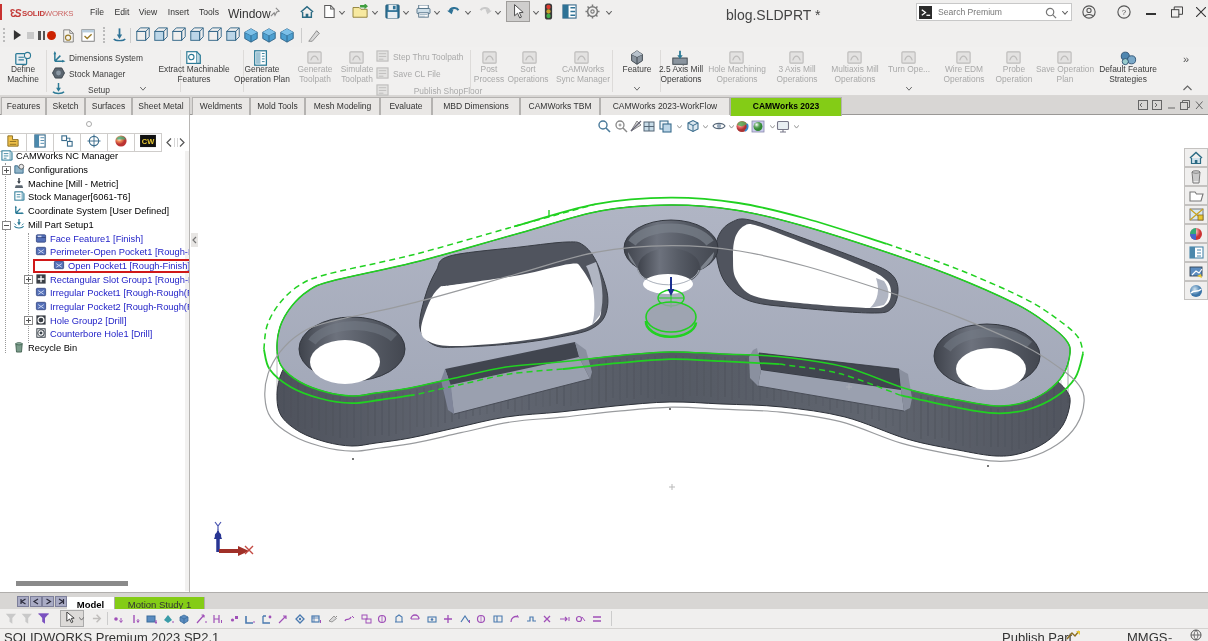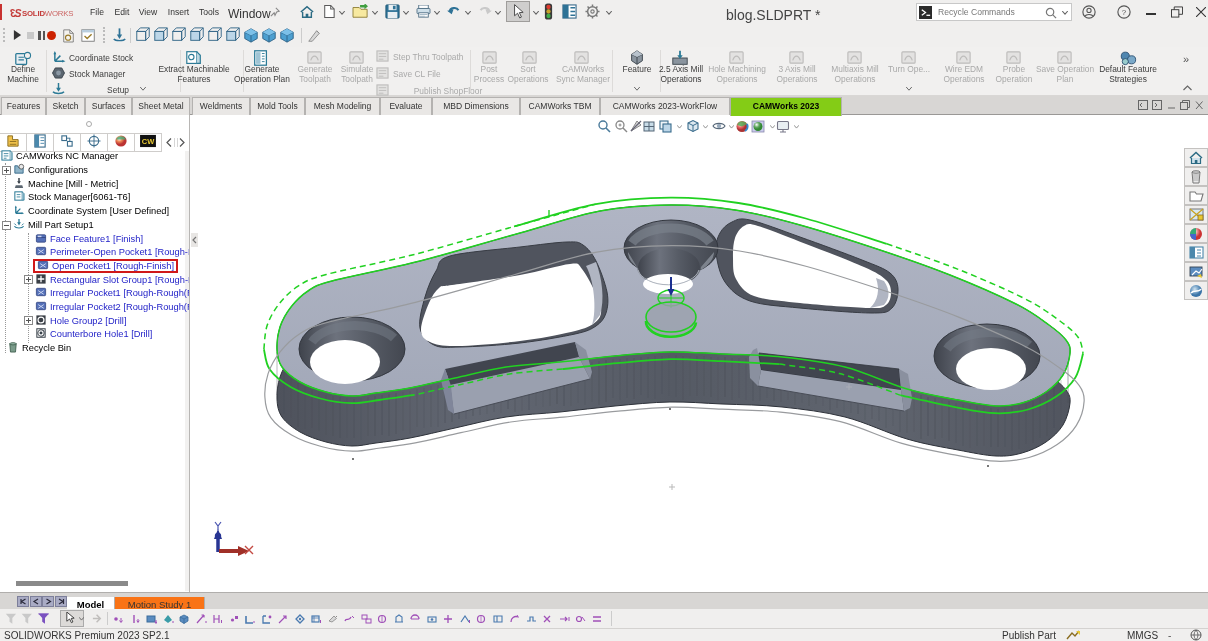--- a/index.html
+++ b/index.html
@@ -32,21 +32,21 @@
 .blue { color:#2323c8; }
 #viewport { position:absolute; left:190px; top:0; width:994px; height:477px; background:#fff; overflow:hidden; }
 #taskpane { position:absolute; left:1184px; top:0; width:24px; height:477px; background:#fff; }
 .tpc { position:absolute; left:0; width:24px; height:19px; background:#f0efee; border:1px solid #c4c2c0; display:flex; align-items:center; justify-content:center; }
 
 #bottabs { position:absolute; left:0; top:592px; width:1208px; height:17px; background:#d8d6d4; border-top:1px solid #b0aeac; }
 .btab { position:absolute; top:4px; height:17px; font-size:9.5px; line-height:16px; text-align:center;text-decoration:underline; }
 
 #botbar { position:absolute; left:0; top:609px; width:1208px; height:19px; background:#f0efee; }
 
-#status { position:absolute; left:0; top:628px; width:1208px; height:13px; background:#f0efee; border-top:1px solid #d4d2d0; font-size:10px; color:#333; }
+#status { position:absolute; left:0; top:628px; width:1208px; height:13px; background:#f0efee; border-top:1px solid #d4d2d0; font-size:13px; color:#333; }
 .ico { display:inline-block; }
 </style>
 </head>
 <body>
 <div id="page">
   <div id="titlebar">
       <div class="abs" style="left:0px;top:4px;width:2px;height:16px;background:#c8312f"></div>
       <svg class="abs" style="left:8px;top:5px" width="74" height="14" viewBox="0 0 74 14">
 <g fill="#c43b39" font-family="Liberation Sans,sans-serif" font-style="italic" font-weight="bold">
 <text transform="translate(8,12) scale(-1,1)" font-size="10.5">3</text>
@@ -142,21 +142,21 @@
       <svg class="abs" style="left:606px;top:11px" width="6" height="4" viewBox="0 0 7 5">
         <path d="M0,0 L3.5,4 L7,0" fill="none" stroke="#666" stroke-width="1.3"></path>
       </svg>
       <div id="title">blog.SLDPRT *</div>
       <div id="search">
         <svg width="13" height="13" viewBox="0 0 14 14" style="position:absolute;left:2px;top:2px">
           <rect width="14" height="14" fill="#2b2b2b"></rect>
           <path d="M3,4 l4,3 l-4,3" stroke="#fff" stroke-width="1.4" fill="none"></path>
           <path d="M8,10 h4" stroke="#fff" stroke-width="1.4"></path>
         </svg>
-        <span style="position:absolute;left:21px;top:3px">Recycle Commands</span>
+        <span style="position:absolute;left:21px;top:3px">Search Premium</span>
 <svg width="12" height="12" viewBox="0 0 13 13" style="position:absolute;right:14px;top:3px">
           <circle cx="5.5" cy="5.5" r="4" fill="none" stroke="#777" stroke-width="1.3"></circle>
           <path d="M8.5,8.5 L12,12" stroke="#777" stroke-width="1.3"></path>
         </svg>
 <svg width="6" height="4" viewBox="0 0 7 5" style="position:absolute;right:3px;top:7px">
           <path d="M0,0 L3.5,4 L7,0" fill="none" stroke="#666" stroke-width="1.3"></path>
         </svg>
       </div>
       <svg class="abs" style="left:1082px;top:5px" width="14" height="14" viewBox="0 0 16 16">
 <circle cx="8" cy="8" r="7" fill="none" stroke="#555" stroke-width="1.3"></circle>
@@ -270,32 +270,32 @@
 <rect x="3" y="4" width="12" height="12" rx="1" fill="#e9eef2" stroke="#2b7a96" stroke-width="1.4"></rect>
 <path d="M6,8 h6 M6,11 h6" stroke="#2b7a96" stroke-width="1.2"></path>
 <circle cx="16" cy="6" r="3.4" fill="#f1f0ef" stroke="#2b7a96" stroke-width="1.2"></circle>
       </svg>
       <div class="rtxt" style="left:0px;top:17px;width:46px">Define<br>Machine</div>
       <div class="rsep" style="left:46px"></div>
       <svg class="abs" style="left:52px;top:4px" width="14" height="12" viewBox="0 0 15 13">
 <path d="M3,11 L3,2 M3,11 L12,11 M3,11 L9,5" stroke="#2b7a96" stroke-width="1.6" fill="none"></path>
 <path d="M1.5,3.5 L3,0 L4.5,3.5 Z M11,9.5 L14.5,11 L11,12.5 Z" fill="#2b7a96"></path>
       </svg>
-      <div class="rtxt" style="left:69px;top:6px;width:110px;text-align:left">Coordinate Stock</div>
+      <div class="rtxt" style="left:69px;top:6px;width:110px;text-align:left">Dimensions System</div>
       <svg class="abs" style="left:52px;top:20px" width="13" height="12" viewBox="0 0 14 13">
 <path d="M3.5,1 L10.5,1 L13.5,6.5 L10.5,12 L3.5,12 L0.5,6.5 Z" fill="#5b6670" stroke="#39424a" stroke-width="1"></path>
 <circle cx="7" cy="6.5" r="2.6" fill="#8b98a4"></circle>
       </svg>
       <div class="rtxt" style="left:69px;top:22px;width:110px;text-align:left">Stock Manager</div>
       <svg class="abs" style="left:52px;top:36px" width="13" height="12" viewBox="0 0 14 13">
 <path d="M7,0 L7,7" stroke="#2b7a96" stroke-width="1.6"></path>
 <path d="M4.4,5.2 L7,9.6 L9.6,5.2 Z" fill="#2b7a96"></path>
 <path d="M1,9.5 C3,12 11,12 13,9.5" fill="none" stroke="#2b7a96" stroke-width="1.4"></path>
       </svg>
-      <div class="rtxt" style="left:69px;top:38px;width:60px;text-align:right">Setup</div>
+      <div class="rtxt" style="left:69px;top:38px;width:60px;text-align:center">Setup</div>
       <svg class="abs" style="left:140px;top:40px" width="6" height="4" viewBox="0 0 7 5">
         <path d="M0,0 L3.5,4 L7,0" fill="none" stroke="#666" stroke-width="1.2"></path>
       </svg>
       <div class="rsep" style="left:180px"></div>
       <svg class="abs" style="left:183px;top:2px" width="22" height="18" viewBox="0 0 22 20">
 <rect x="3" y="3" width="11" height="13" fill="#fff" stroke="#2b7a96" stroke-width="1.3"></rect>
 <path d="M14,3 L18,7 L18,16 L14,16" fill="#bcd6e0" stroke="#2b7a96" stroke-width="1.3"></path>
 <circle cx="8" cy="9" r="3" fill="none" stroke="#2b7a96" stroke-width="1.2"></circle>
       </svg>
       <div class="rtxt" style="left:146px;top:17px;width:96px">Extract Machinable<br>Features</div>
@@ -819,21 +819,21 @@
               </svg></span>
             <span class="txt blue">Face Feature1 [Finish]</span>
           </div>
           <div class="trow" style="left:35px;top:96.4px">
             <span class="ico"><svg width="12" height="12" viewBox="0 0 13 13">
                 <rect x="1.5" y="2.5" width="10" height="8" rx="1" fill="#5470b8" stroke="#2a3c78" stroke-width="0.8"></rect>
                 <path d="M3.5,5 l6,4 M3.5,9 l6,-4" stroke="#cfd8f0" stroke-width="1"></path>
               </svg></span>
             <span class="txt blue">Perimeter-Open Pocket1 [Rough-Fir</span>
           </div>
-          <div class="trow" style="left:33px;top:110.1px;border:2px solid #d01818;padding:0 2px">
+          <div class="trow" style="left:33px;top:110.1px;border:2px solid #d01818;padding:0 18px">
             <span class="ico"><svg width="12" height="12" viewBox="0 0 13 13">
                 <rect x="1.5" y="2.5" width="10" height="8" rx="1" fill="#5470b8" stroke="#2a3c78" stroke-width="0.8"></rect>
                 <path d="M3.5,5 l6,4 M3.5,9 l6,-4" stroke="#cfd8f0" stroke-width="1"></path>
               </svg></span>
             <span class="txt blue">Open Pocket1 [Rough-Finish]</span>
           </div>
           <svg class="abs" style="left:24px;top:126.3px" width="9" height="9" viewBox="0 0 9 9">
             <rect x="0.5" y="0.5" width="8" height="8" fill="#fff" stroke="#888"></rect>
             <path d="M2,4.5 h5 M4.5,2 v5" stroke="#555" stroke-width="1"></path>
           </svg>
@@ -870,21 +870,21 @@
             <span class="txt blue">Hole Group2 [Drill]</span>
           </div>
           <div class="trow" style="left:35px;top:178.6px">
             <span class="ico"><svg width="12" height="12" viewBox="0 0 13 13">
                 <path d="M2,2 h9 v9 h-9 Z" fill="none" stroke="#39424a" stroke-width="1.1"></path>
                 <circle cx="6.5" cy="6.5" r="3.4" fill="none" stroke="#39424a" stroke-width="1.1"></circle>
                 <circle cx="6.5" cy="6.5" r="1.6" fill="#39424a"></circle>
               </svg></span>
             <span class="txt blue">Counterbore Hole1 [Drill]</span>
           </div>
-          <div class="trow" style="left:7px;top:192.3px">
+          <div class="trow" style="left:13px;top:192.3px">
             <span class="ico"><svg width="12" height="12" viewBox="0 0 13 13">
                 <path d="M3,3 h7 l-0.8,9 h-5.4 Z" fill="#7a9b8a" stroke="#3a5b4a" stroke-width="0.9"></path>
                 <ellipse cx="6.5" cy="3" rx="3.5" ry="1.2" fill="#9abbaa" stroke="#3a5b4a" stroke-width="0.9"></ellipse>
               </svg></span>
             <span class="txt">Recycle Bin</span>
           </div>
         </div>
     </div>
     <div id="taskpane">
         <div class="tpc" style="top:33px">
@@ -965,21 +965,21 @@
       </svg>
       <div class="abs" style="left:42.0px;top:3px;width:12px;height:11px;background:#a9abc4;border:1px solid #7d7f9a"></div>
       <svg class="abs" style="left:42.0px;top:3px" width="12" height="11" viewBox="0 0 11 11">
         <path d="M4,3 L8,5.5 L4,8" stroke="#2a2a3a" stroke-width="1.2" fill="none"></path>
       </svg>
       <div class="abs" style="left:54.5px;top:3px;width:12px;height:11px;background:#a9abc4;border:1px solid #7d7f9a"></div>
       <svg class="abs" style="left:54.5px;top:3px" width="12" height="11" viewBox="0 0 11 11">
         <path d="M3.5,3 L7.5,5.5 L3.5,8 M8,3 v5" stroke="#2a2a3a" stroke-width="1.2" fill="none"></path>
       </svg>
       <div class="btab" style="left:67px;width:48px;background:#fff;border-right:1px solid #b0aeac;font-weight:bold;font-size:9.5px;color:#000">Model</div>
-      <div class="btab" style="left:115px;width:90px;background:#f97316;border-right:1px solid #b0aeac;color:#333;font-size:9.5px">Motion Study 1</div>
+      <div class="btab" style="left:115px;width:90px;background:#84cc16;border-right:1px solid #b0aeac;color:#333;font-size:9.5px">Motion Study 1</div>
     </div>
   <div id="botbar">
       <svg class="abs" style="left:4px;top:3px" width="54" height="14" viewBox="0 0 56 15">
         <g fill="#c9c9c9">
           <path d="M1,2 h11 l-4,4.5 v6 l-3,-2 v-4 Z"></path>
           <path d="M18,2 h11 l-4,4.5 v6 l-3,-2 v-4 Z"></path>
         </g>
         <path d="M36,2 h11 l-4,4.5 v6 l-3,-2 v-4 Z" fill="#7b52c0"></path>
         <path d="M36,2 h11" stroke="#7b52c0"></path>
       </svg>

